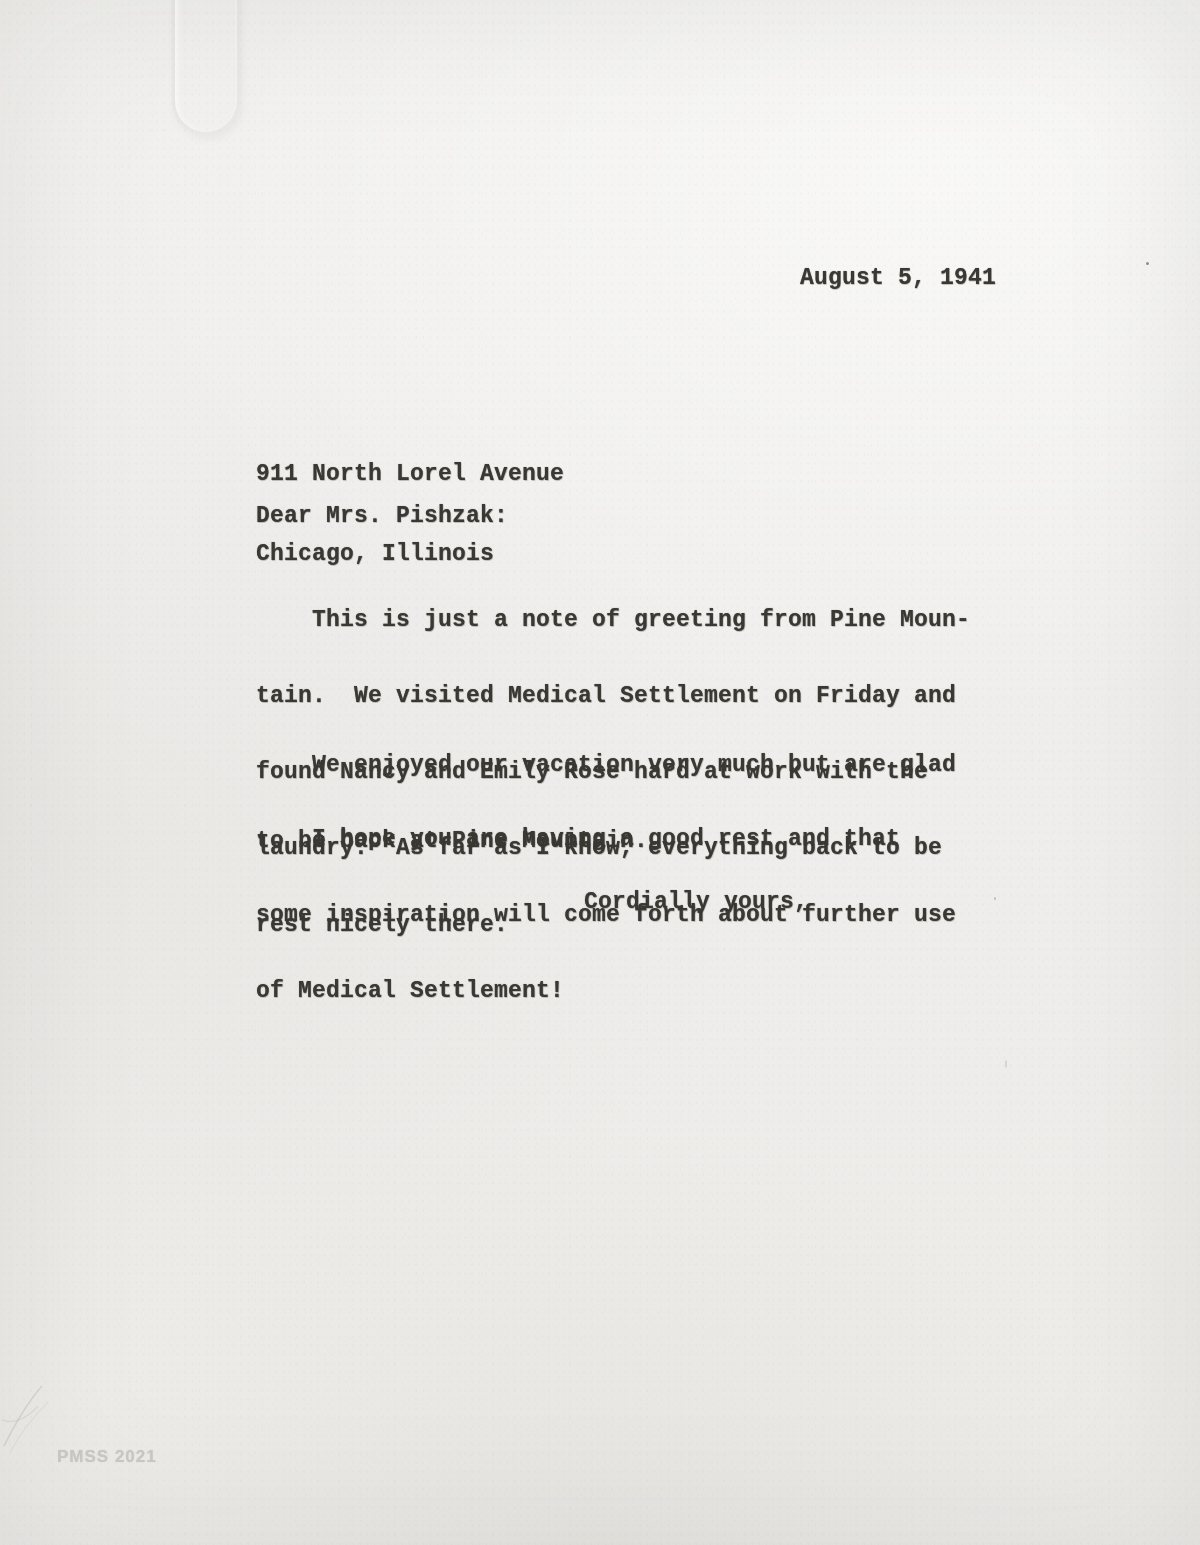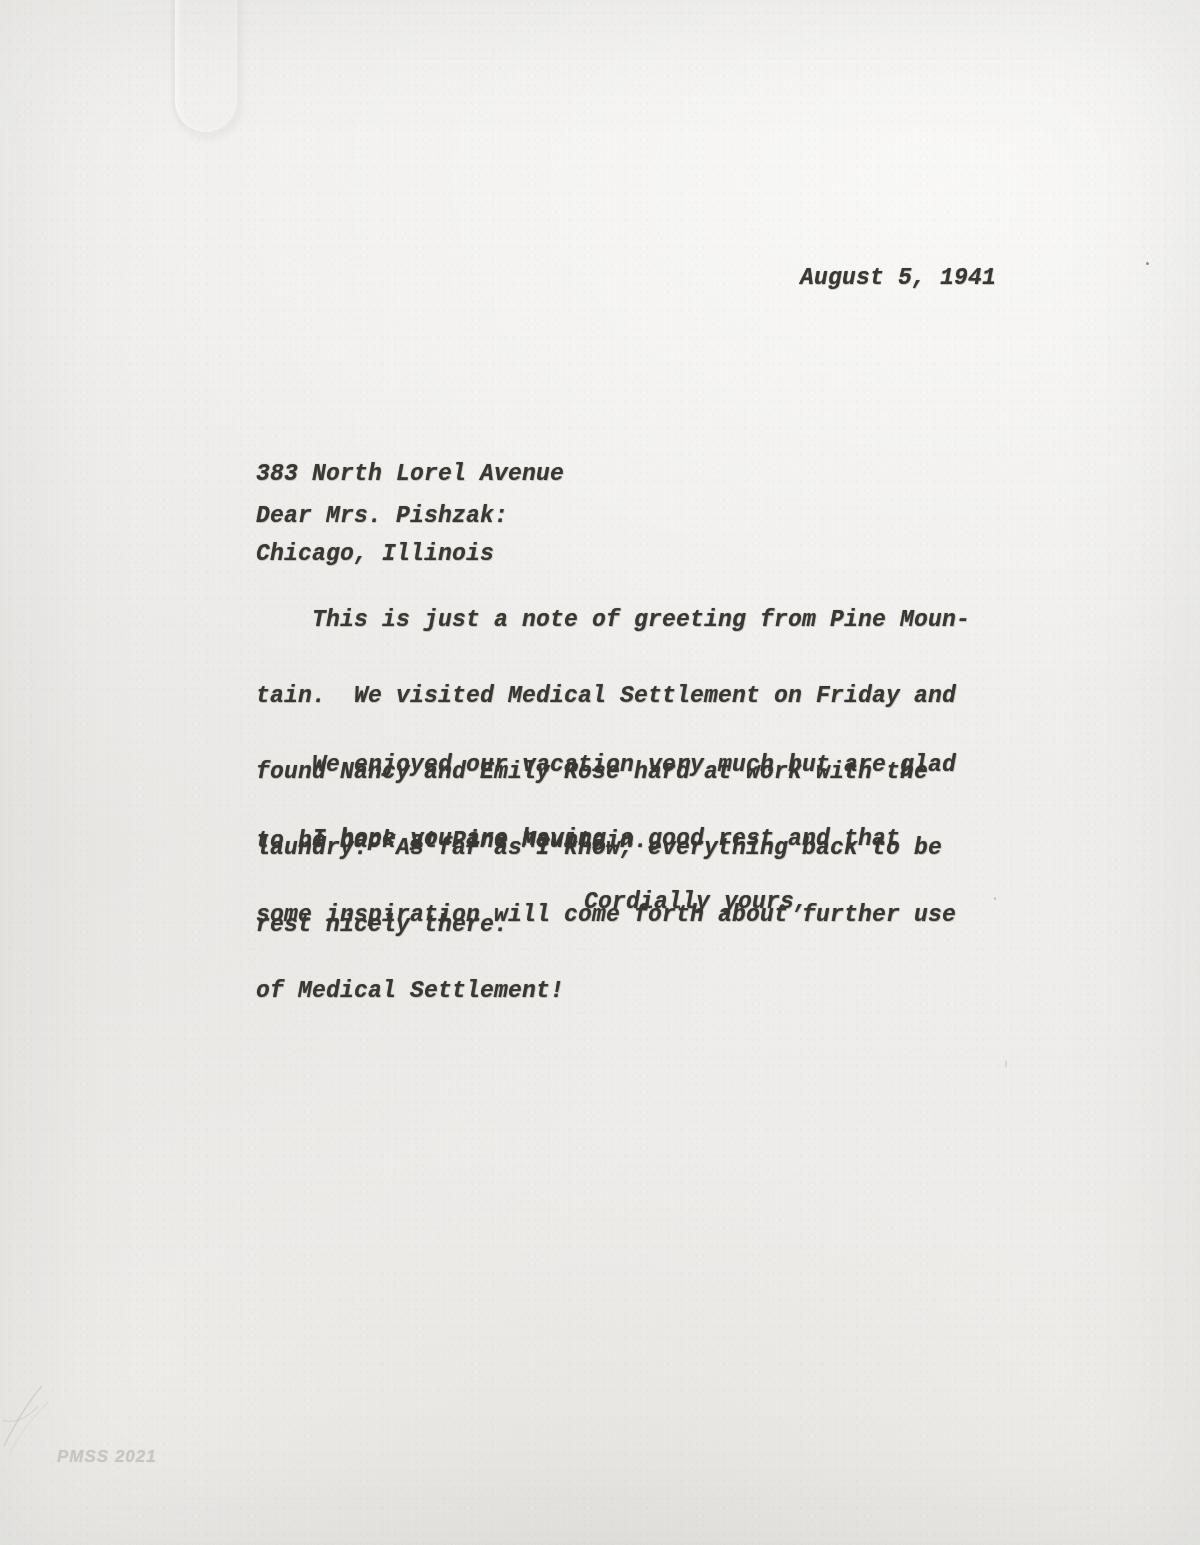--- a/index.html
+++ b/index.html
@@ -12,21 +12,20 @@
   }
   
   .paper {
     position: absolute; inset: 0;
     background:
       radial-gradient(1400px 900px at 78% 12%, rgba(255,255,255,0.55), rgba(255,255,255,0) 60%),
       radial-gradient(1000px 800px at 8% 55%, rgba(205,203,197,0.18), rgba(205,203,197,0) 65%),
       radial-gradient(900px 700px at 50% 100%, rgba(196,194,188,0.16), rgba(196,194,188,0) 60%),
       linear-gradient(180deg, #f1f0ee 0%, #efeeec 45%, #ecebe8 100%);
     box-shadow: inset 0 0 140px rgba(128,126,118,0.14);
-    font-style: italic;
   }
   
   .grain {
     position: absolute; inset: 0;
     background-image:
       radial-gradient(rgba(60,58,52,0.022) 1px, transparent 1px),
       radial-gradient(rgba(60,58,52,0.016) 1px, transparent 1px),
       radial-gradient(rgba(255,255,255,0.05) 1px, transparent 1px);
     background-size: 7px 9px, 11px 13px, 13px 7px;
     background-position: 0 0, 4px 6px, 2px 3px;
@@ -82,21 +81,21 @@
 <body>
 
 <div class="paper">
   <div class="grain"></div>
 
   <div class="paperclip-mark"></div>
 
   <div class="typed date-line">August 5, 1941</div>
 
   <div class="typed recipient">
-    <div>383 North Lorel Avenue</div>
+    <div>911 North Lorel Avenue</div>
     <div>Chicago, Illinois</div>
   </div>
 
   <div class="typed salutation">Dear Mrs. Pishzak:</div>
 
   <div class="typed para-1">
     <div>    This is just a note of greeting from Pine Moun-</div>
     <div>tain.  We visited Medical Settlement on Friday and</div>
     <div>found Nancy and Emily Rose hard at work with the</div>
     <div>laundry.  As far as I know, everything back to be</div>

